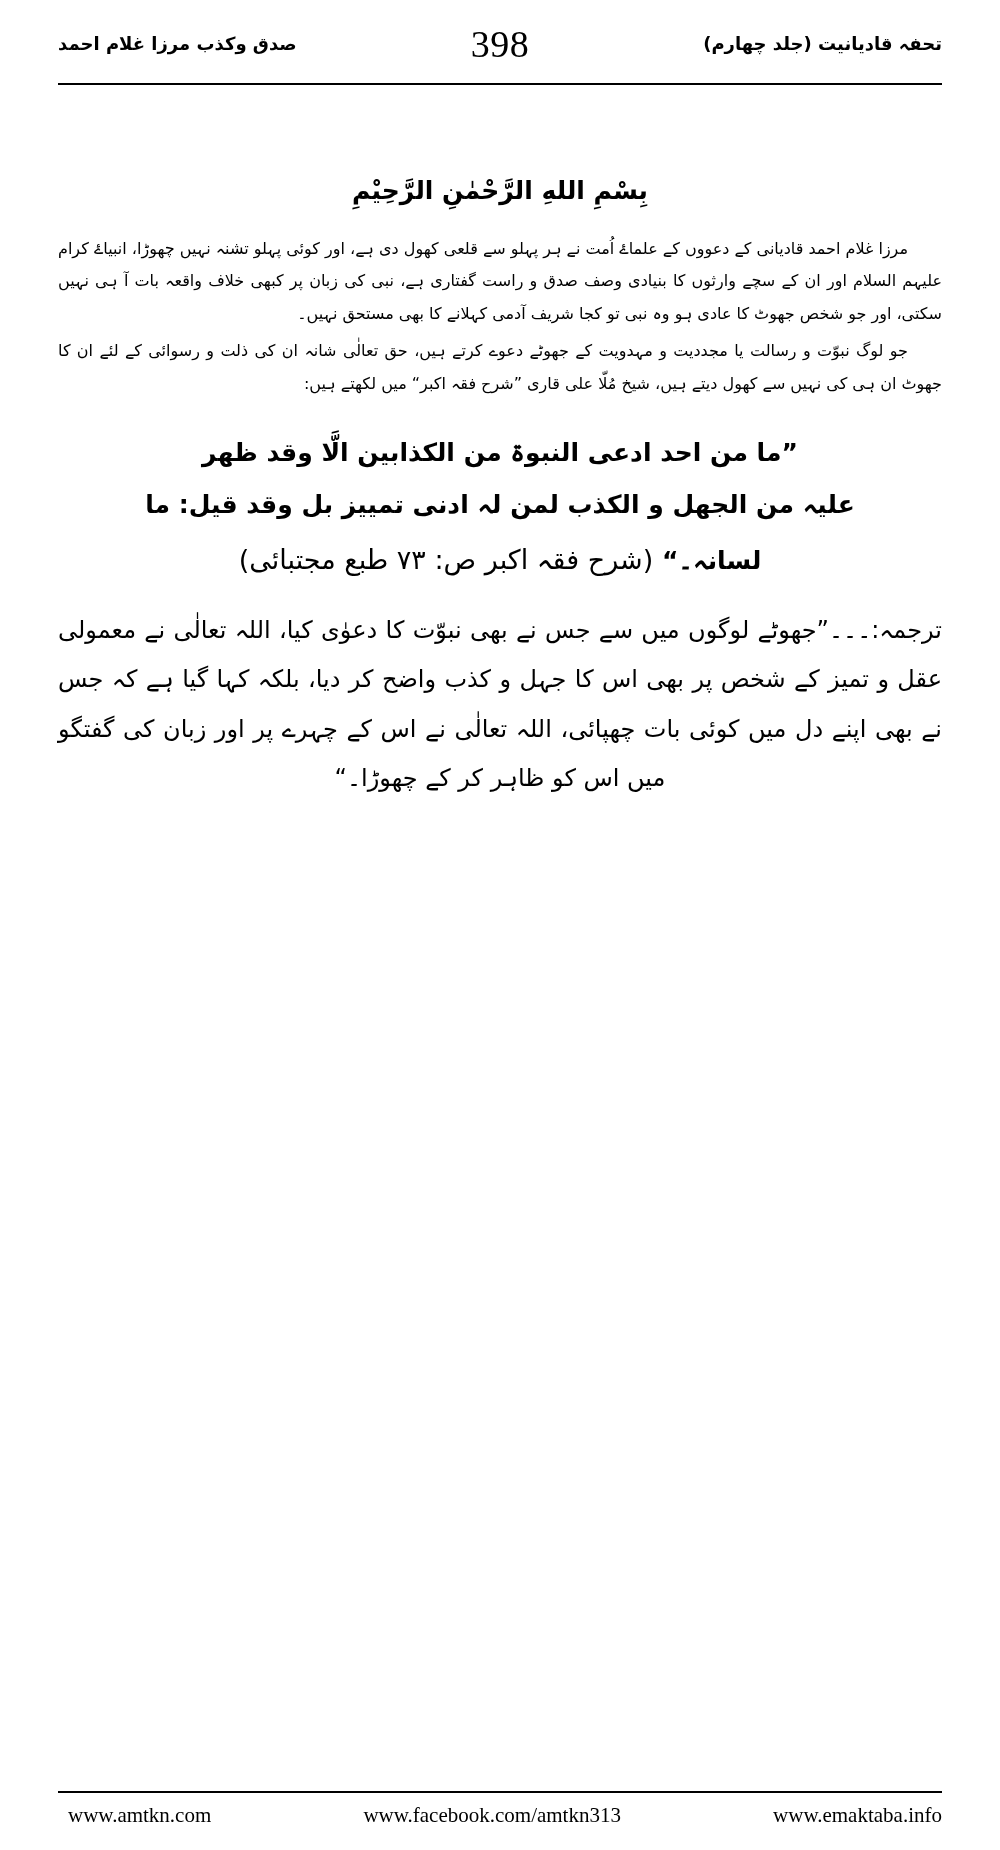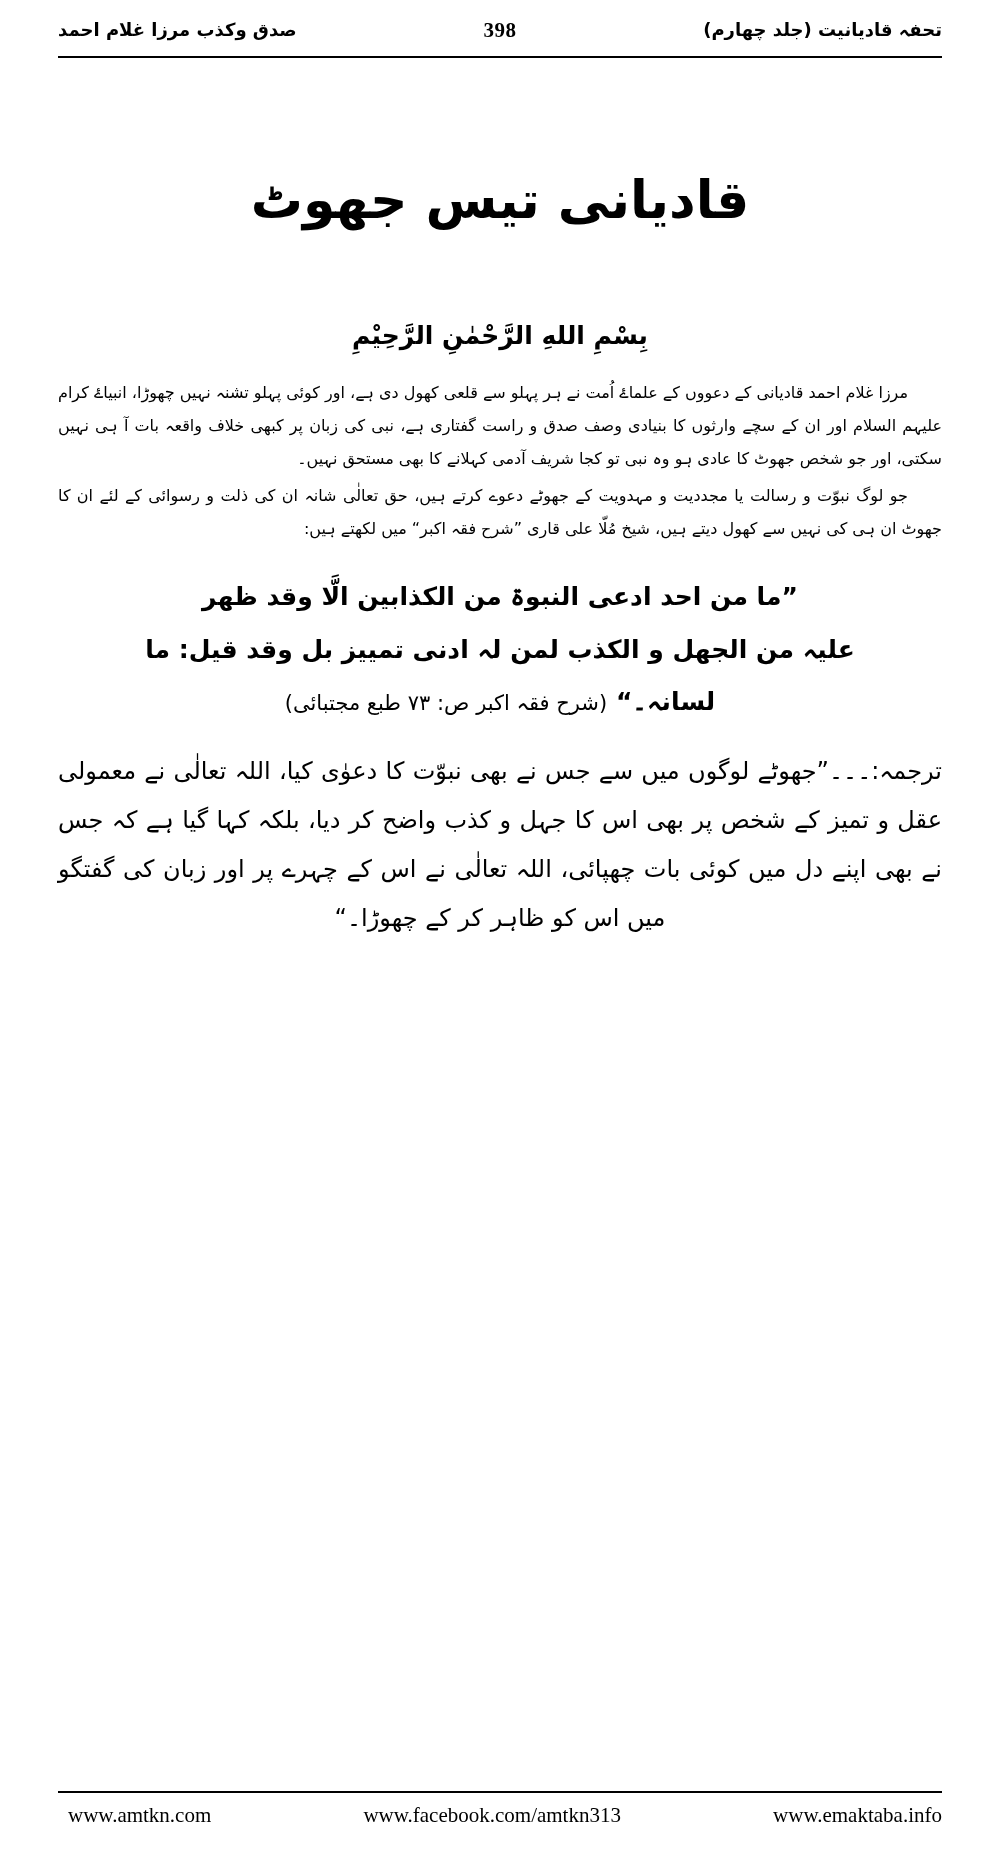--- a/index.html
+++ b/index.html
@@ -32,22 +32,22 @@
     padding-top: 14px;
     font-size: 18px;
     line-height: 1.6;
   }
   .header-side {
     white-space: nowrap;
     font-size: 18px;
     font-weight: 600;
   }
   .header-center {
-    font-size: 21px;
-    font-weight: 700;
+    font-size: 38px;
+    font-weight: 400;
     letter-spacing: .5px;
     font-family: "Liberation Serif", serif;
   }
   .header-rule {
     margin-top: 8px;
     border-top: 2.5px solid #000;
   }
 
   
   .doc-title {
@@ -90,21 +90,21 @@
     font-size: 25px;
     font-weight: 700;
     line-height: 2.1;
     text-align: center;
     direction: rtl;
   }
   .arabic-quote .line {
     white-space: normal;
   }
   .quote-ref {
-    font-size: 21px;
+    font-size: 27px;
     font-weight: 400;
   }
 
   
   .translation {
     margin-top: 18px;
     font-size: 24px;
     line-height: 2.05;
     text-align: justify;
     text-align-last: center;
@@ -144,21 +144,20 @@
 
 <div class="page">
 
   <div class="header">
     <div class="header-side">تحفہ قادیانیت  (جلد چهارم)</div>
     <div class="header-center">398</div>
     <div class="header-side">صدق وکذب مرزا غلام احمد</div>
   </div>
   <div class="header-rule"></div>
 
-  <div class="doc-title">قادیانی تیس جھوٹ</div>
 
   <div class="invocation">
     <div>بِسْمِ اللهِ الرَّحْمٰنِ الرَّحِيْمِ</div>
   </div>
 
   <div class="body-text">
     <p>مرزا غلام احمد قادیانی کے دعووں کے علماۓ اُمت نے ہر پہلو سے قلعی کھول دی ہے، اور کوئی پہلو تشنہ نہیں چھوڑا، انبیاۓ کرام علیہم السلام اور ان کے سچے وارثوں کا بنیادی وصف صدق و راست گفتاری ہے، نبی کی زبان پر کبھی خلاف واقعہ بات آ ہی نہیں سکتی، اور جو شخص جھوٹ کا عادی ہو وہ نبی تو کجا شریف آدمی کہلانے کا بھی مستحق نہیں۔</p>
     <p>جو لوگ نبوّت و رسالت یا مجددیت و مہدویت کے جھوٹے دعوے کرتے ہیں، حق تعالٰی شانہ ان کی ذلت و رسوائی کے لئے ان کا جھوٹ ان ہی کی نہیں سے کھول دیتے ہیں، شیخ مُلّا علی قاری ”شرح فقہ اکبر“ میں لکھتے ہیں:</p>
   </div>
 

